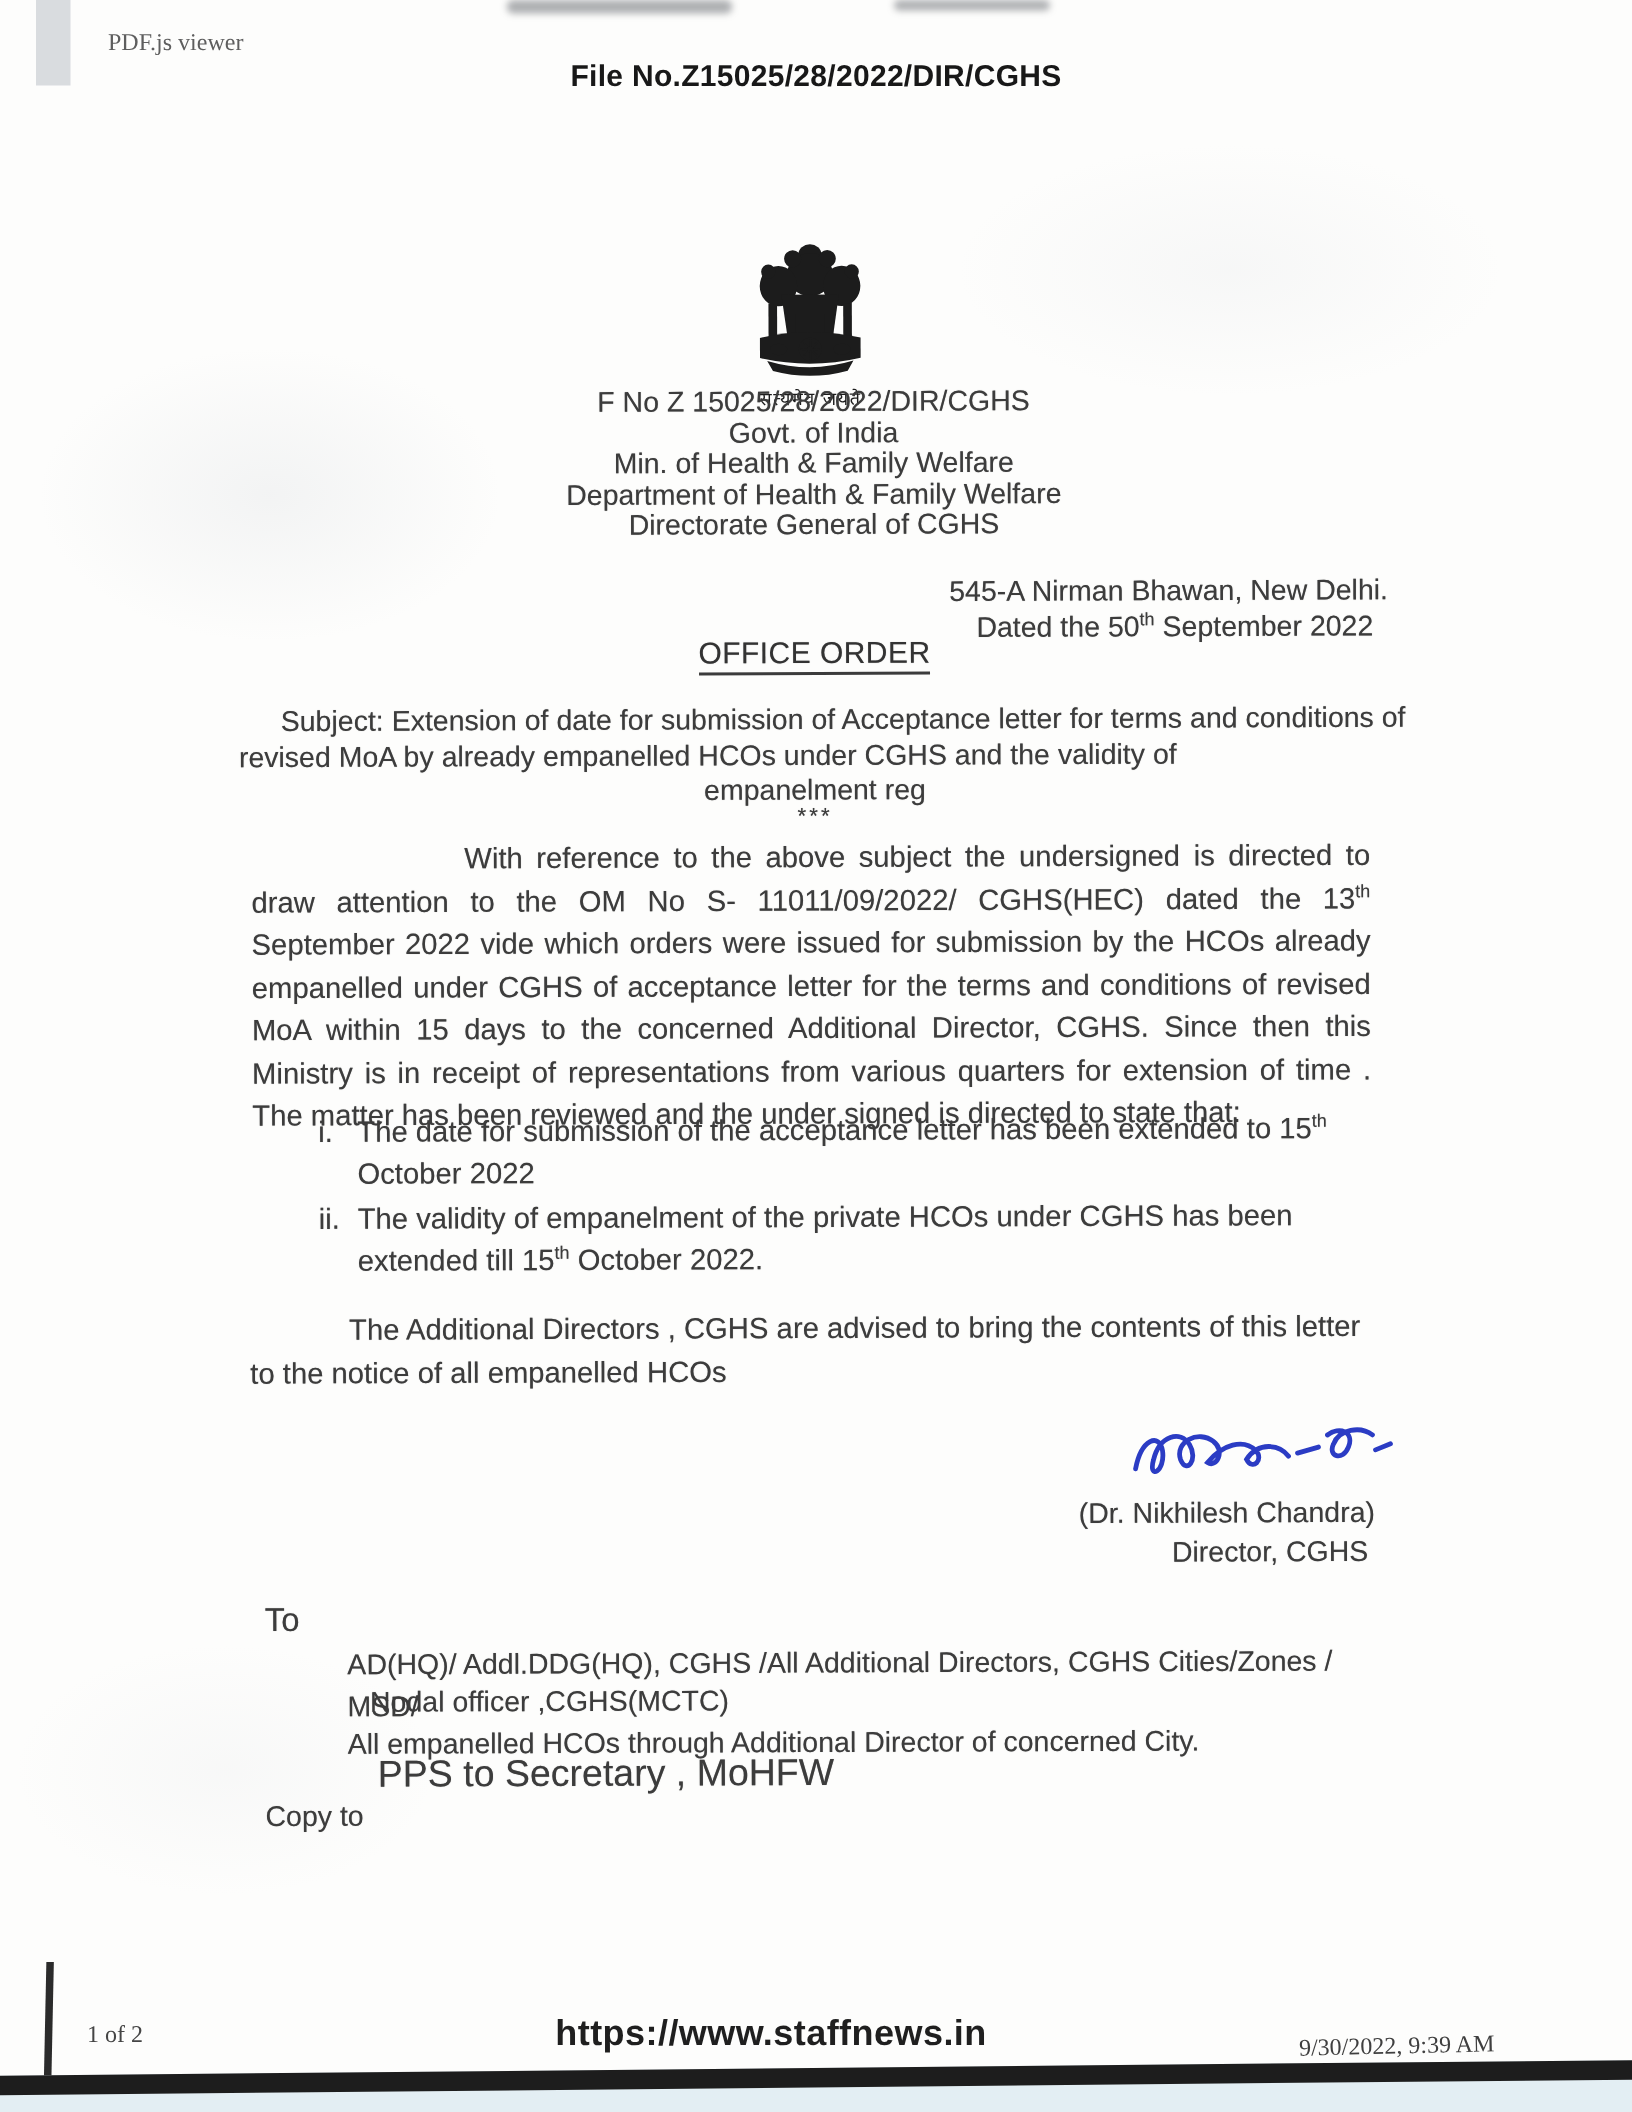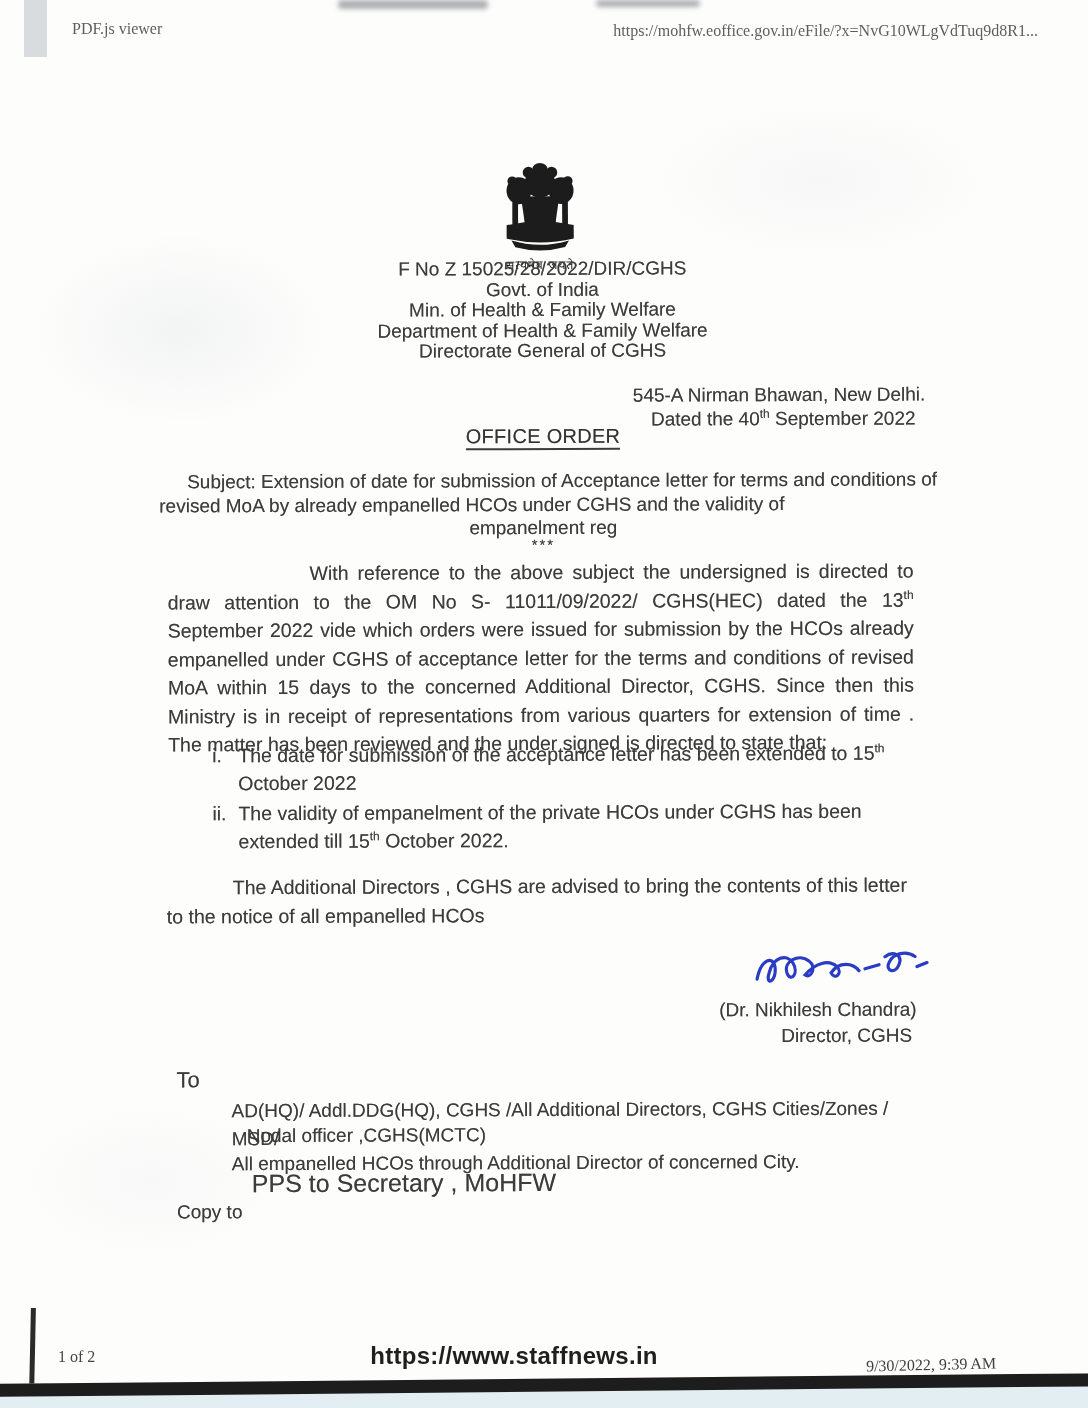--- a/index.html
+++ b/index.html
@@ -41,21 +41,21 @@
 </head>
 <body>
 
 <div class="page">
 
   <div class="abs strip-left"></div>
   <div class="abs smudge" style="left:338px; top:0; width:150px; height:9px;"></div>
   <div class="abs smudge" style="left:596px; top:0; width:104px; height:7px;"></div>
 
   <div class="abs print-serif" style="left:72px; top:20px;">PDF.js viewer</div>
-  <div class="abs print-serif" style="top:22px; right:50px;">https://mohfw.eoffice.gov.in/eFile/?x=NvG10WLgVdTuq9d8R1...</div>
+  <div class="abs file-no">File No.Z15025/28/2022/DIR/CGHS</div>
 
   <div class="letter">
 
     <div class="abs" style="left:486px; top:160px; width:112px; text-align:center;">
       <svg class="emblem-svg" width="96" height="92" viewBox="0 0 100 96">
         <ellipse cx="50" cy="10" rx="8" ry="7"></ellipse>
         <ellipse cx="50" cy="24" rx="16" ry="15"></ellipse>
         <ellipse cx="38" cy="13" rx="6" ry="6"></ellipse>
         <ellipse cx="62" cy="13" rx="6" ry="6"></ellipse>
         <ellipse cx="28" cy="32" rx="13" ry="14"></ellipse>
@@ -81,21 +81,21 @@
     <div class="abs lh-center letterhead scan-text" style="top:259px;">
       <div>F No  Z 15025/28/2022/DIR/CGHS</div>
       <div>Govt. of India</div>
       <div>Min. of Health &amp; Family Welfare</div>
       <div>Department of Health &amp; Family Welfare</div>
       <div>Directorate General of CGHS</div>
     </div>
 
     <div class="abs scan-text" style="left:634px; top:385px; font-size:19px;">545-A Nirman Bhawan, New Delhi.</div>
     <div class="abs scan-text" style="left:652px; top:409px; font-size:19px;">
-      <span>Dated the 40</span><sup>th</sup><span>  September  2022</span>
+      <span>Dated the 50</span><sup>th</sup><span>  September  2022</span>
     </div>
 
     <div class="abs lh-center title-line scan-text" style="top:425px;">
       <span>OFFICE ORDER</span>
     </div>
 
     <div class="abs scan-text" style="left:188px; top:470px; font-size:19px;">Subject: Extension of date for submission of Acceptance letter for terms and conditions of</div>
     <div class="abs scan-text" style="left:160px; top:494px; font-size:19px;">revised MoA by already empanelled HCOs  under CGHS  and the validity of</div>
     <div class="abs lh-center scan-text" style="top:517px; font-size:19px;">empanelment reg</div>
     <div class="abs lh-center scan-text" style="top:536px; font-size:15px; letter-spacing:2px;">***</div>

